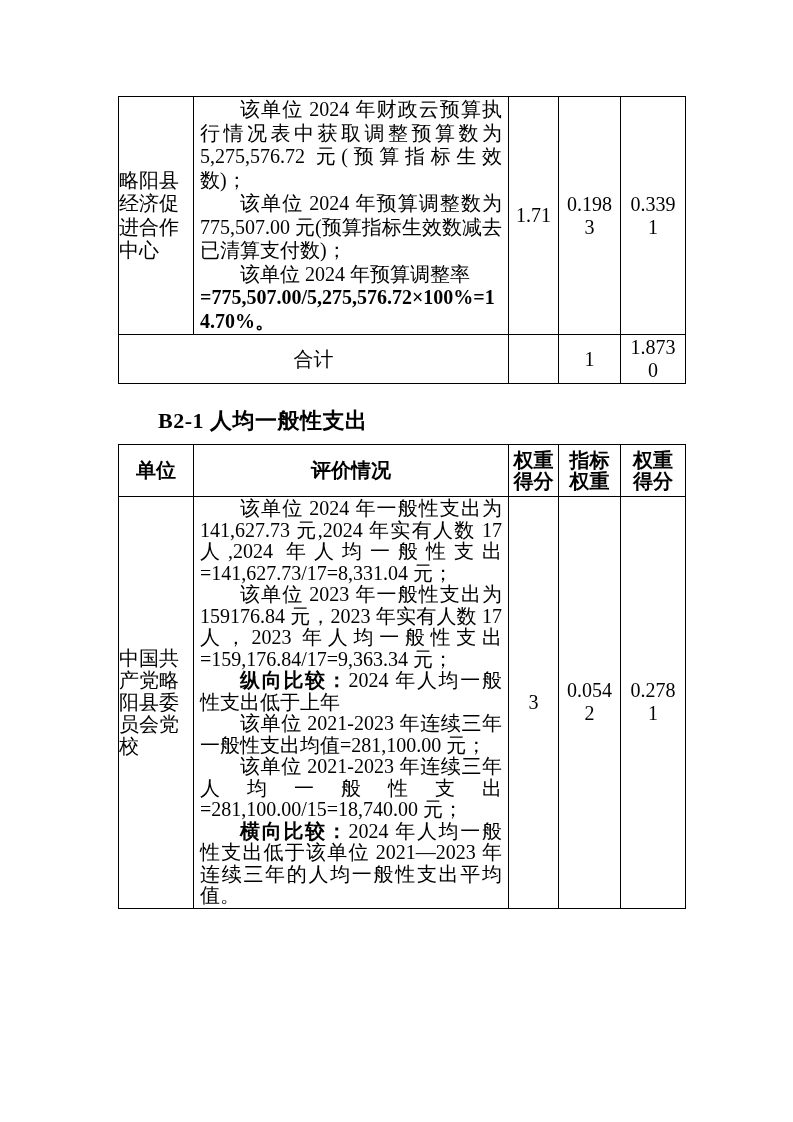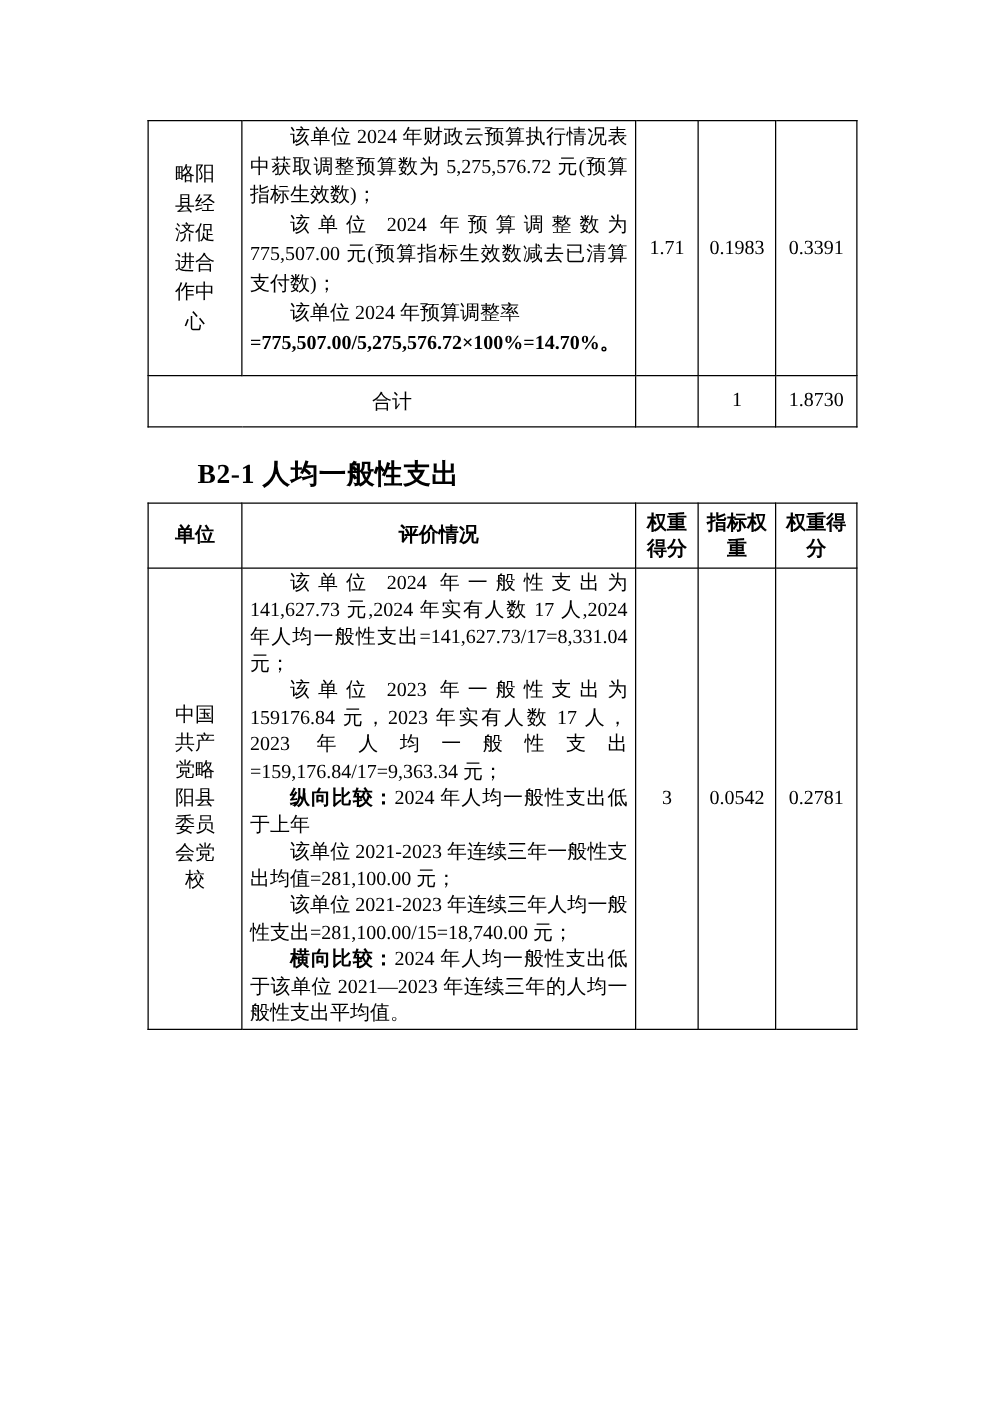--- a/index.html
+++ b/index.html
@@ -10,30 +10,30 @@
   }
   .page{position:relative;width:793px;height:1122px;}
   .content{position:absolute;left:100px;top:96px;width:600px;}
 
   table.tbl{
     border-collapse:collapse;table-layout:fixed;
     width:567px;margin-left:18px;
   }
   table.tbl td,table.tbl th{
     border:1px solid #000;
-    font-size:16px;
+    font-size:20px;
     padding:1px 6px;
     vertical-align:middle;
     overflow:hidden;
     word-wrap:break-word;
   }
   .unit-cell{
-    text-align:center;
+    text-align:left;
     line-height:23.5px;
-    padding:1px 20px !important;
+    padding:1px 0 !important;
   }
   .tbl2 .unit-cell{line-height:22px;}
   .text-cell{vertical-align:top !important;}
   .tbl1 .text-cell p{margin:0;text-align:justify;text-indent:2em;line-height:23.5px;}
   .tbl2 .text-cell p{margin:0;text-align:justify;text-indent:2em;line-height:21.5px;}
   .text-cell p.no-indent{text-indent:0;font-weight:bold;}
   .num{text-align:center;}
   .center{text-align:center;}
   th{font-weight:bold;text-align:center;line-height:21px;padding:2px 3px !important;}
 

